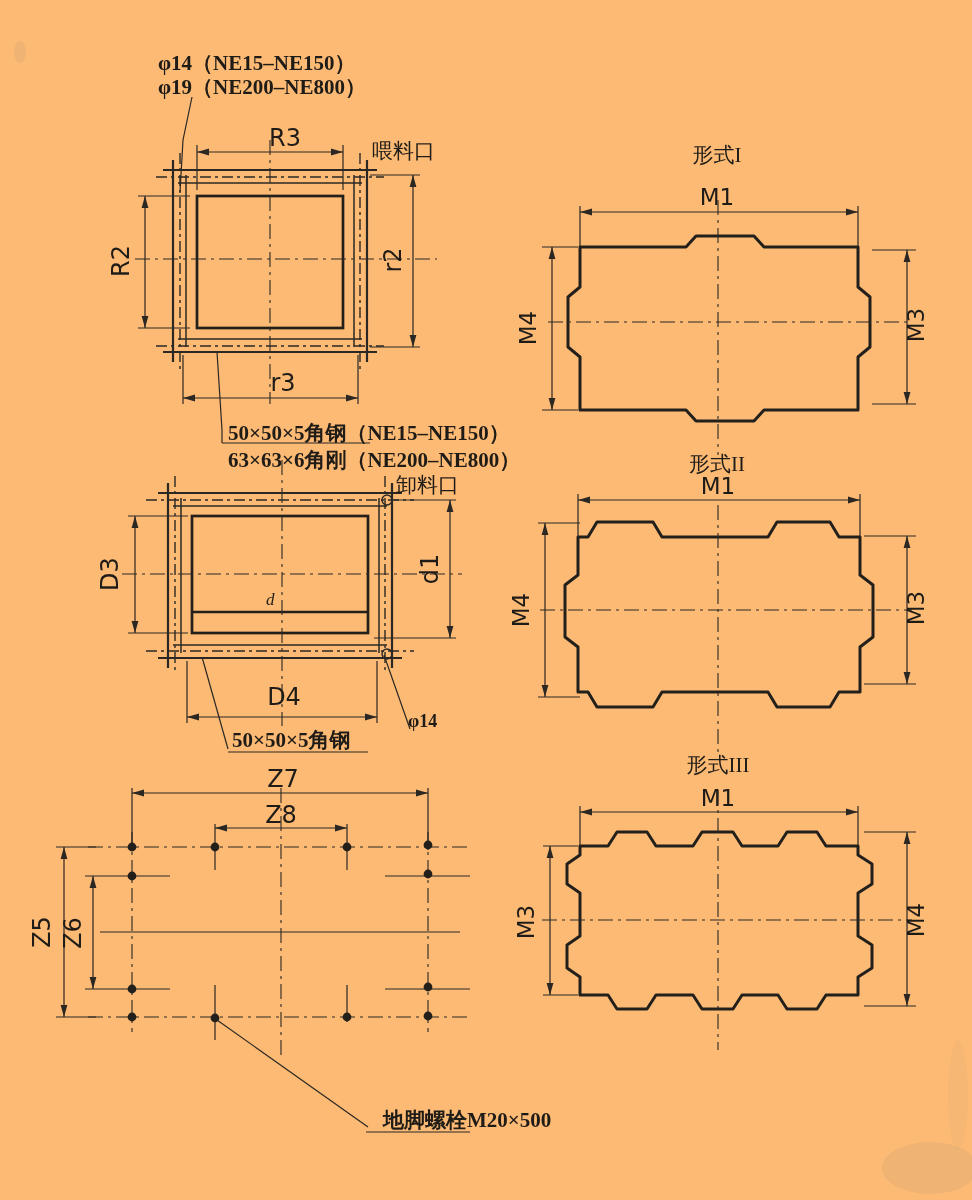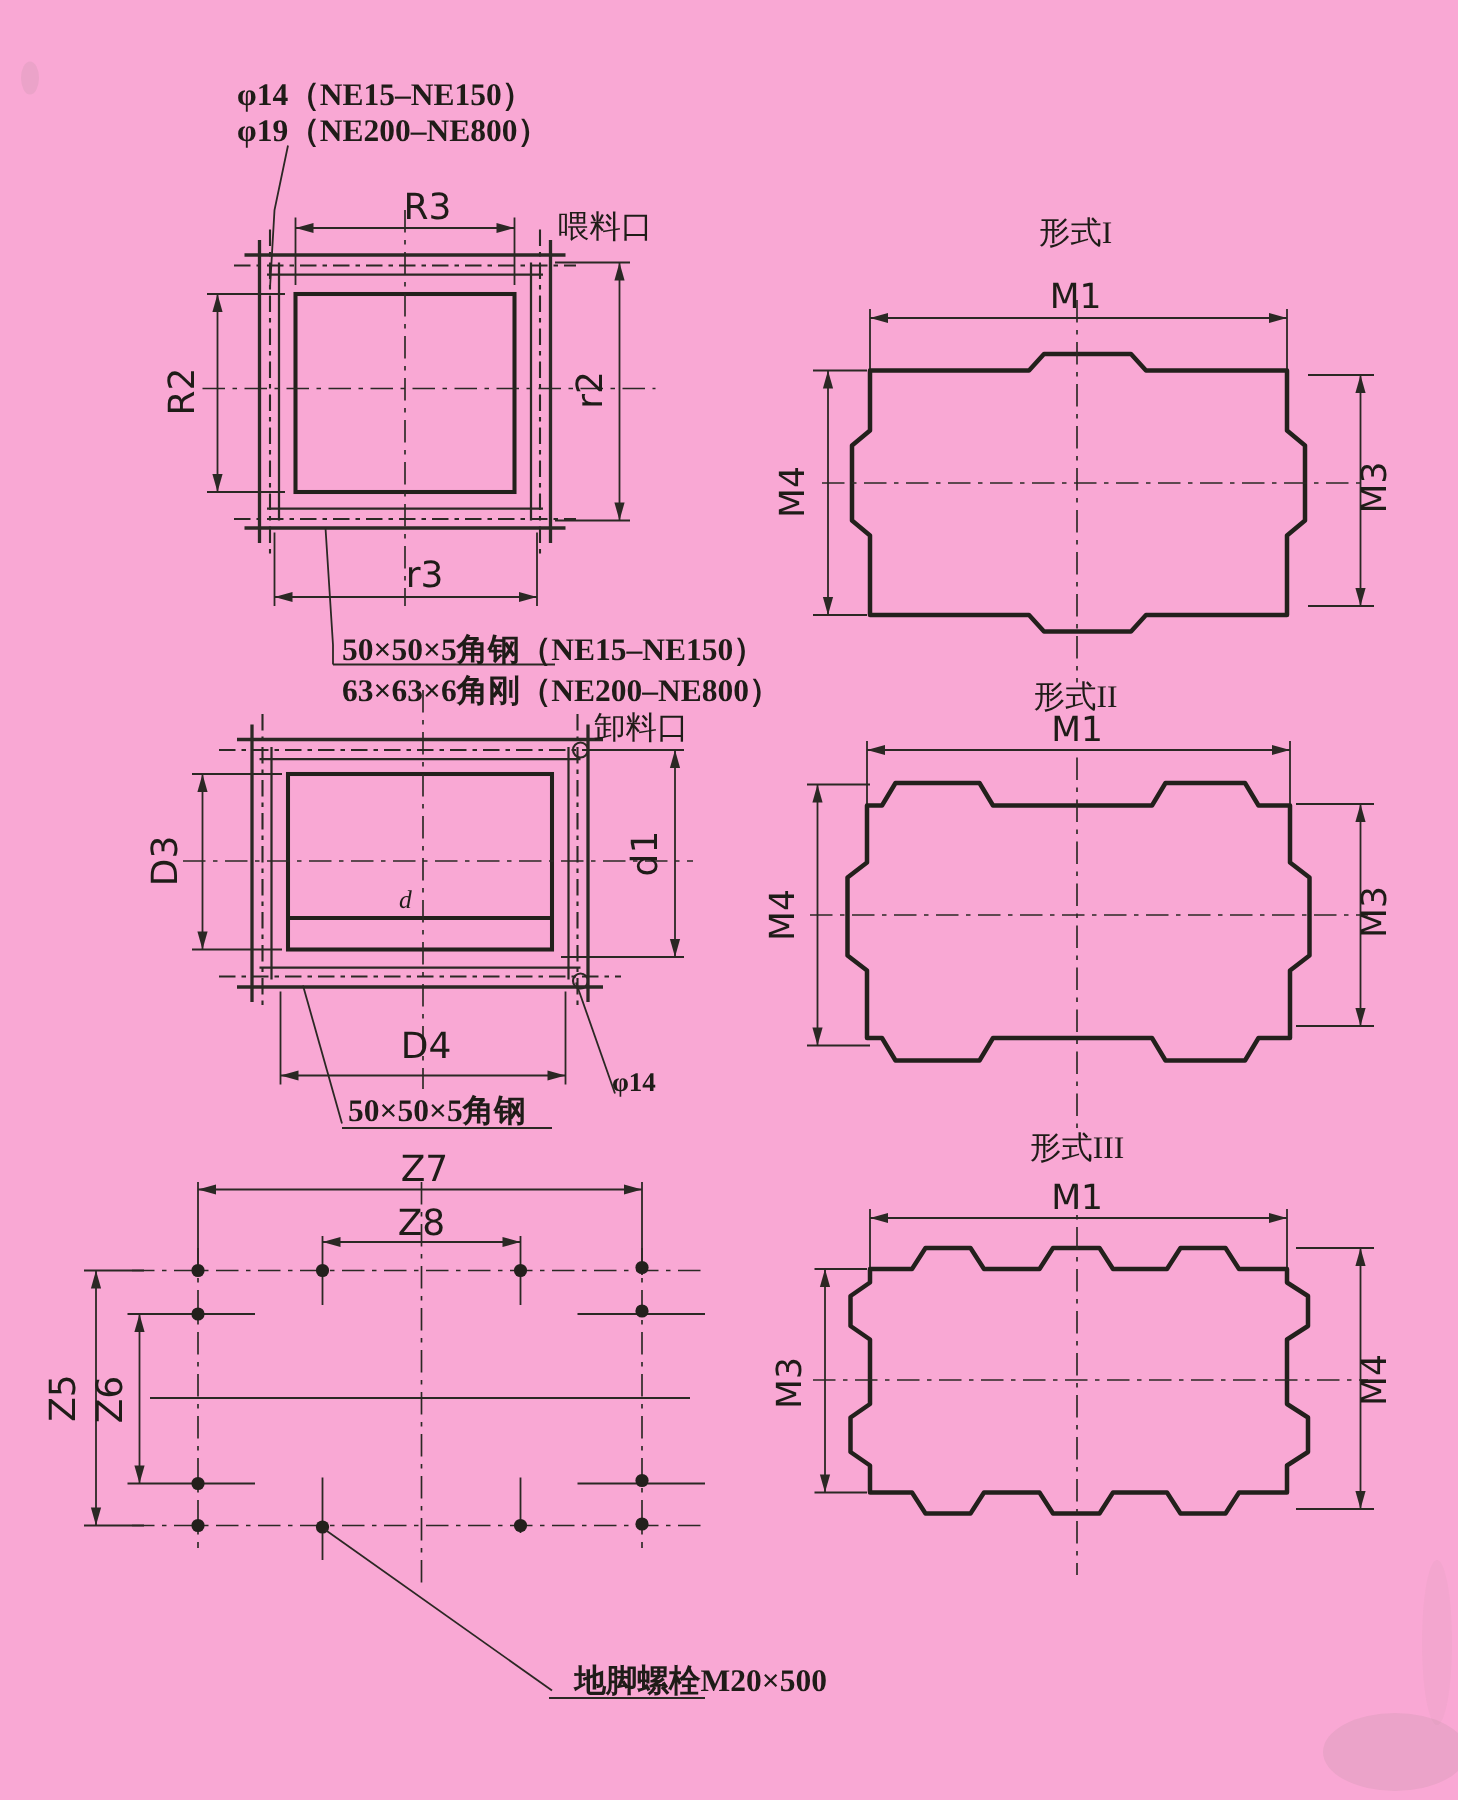--- a/index.html
+++ b/index.html
@@ -1,17 +1,17 @@
 <!DOCTYPE html>
 <html><head>
 <meta charset="utf-8">
 <style>
   html,body{margin:0;padding:0;}
   body{background:#e9e8e4;}
-  .sheet{position:relative;width:972px;height:1200px;background:#f9a8d4;overflow:hidden;margin:0 auto;}
+  .sheet{position:relative;width:972px;height:1200px;background:#fdba74;overflow:hidden;margin:0 auto;}
   svg{position:absolute;left:0;top:0;}
   .outline{stroke:#2b2824;stroke-width:2.2;fill:none;}
   .outline2{stroke:#2b2824;stroke-width:1.5;fill:none;}
   .opening{stroke:#23201c;stroke-width:2.7;fill:none;}
   .shape{stroke:#23201c;stroke-width:3;fill:none;stroke-linejoin:round;}
   .thin{stroke:#2b2824;stroke-width:1.2;fill:none;}
   .dim{stroke:#2b2824;stroke-width:1.2;fill:none;}
   .center{stroke:#2b2824;stroke-width:1.1;fill:none;stroke-dasharray:15 5 3 5;}
   .boltline{stroke:#2b2824;stroke-width:1.4;fill:none;stroke-dasharray:11 4 3 4;}
   .arrow{fill:#2b2824;}

